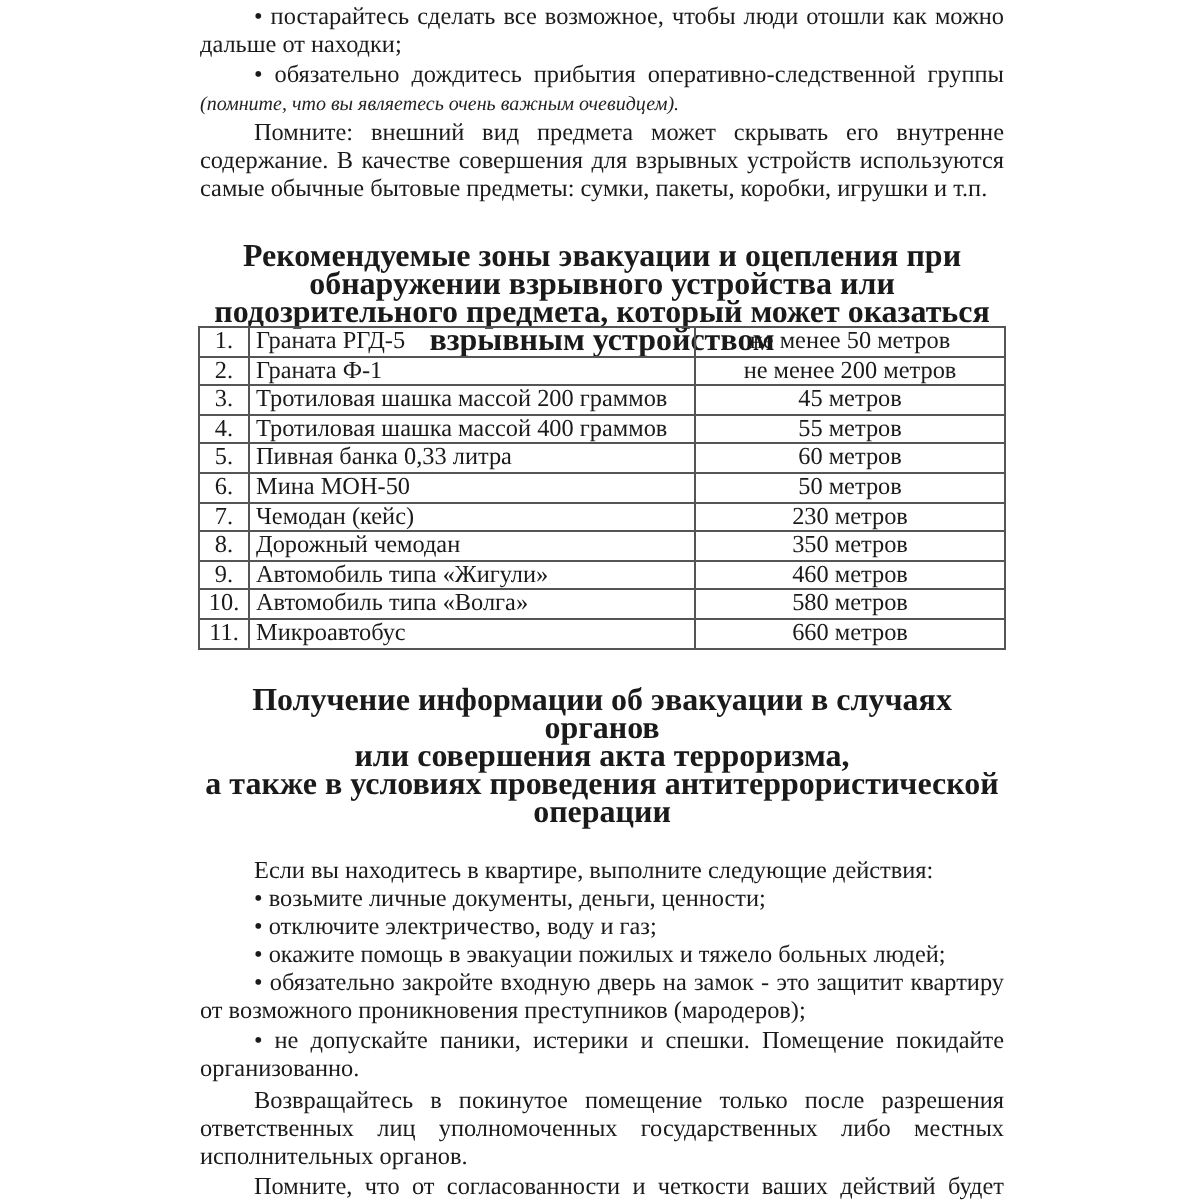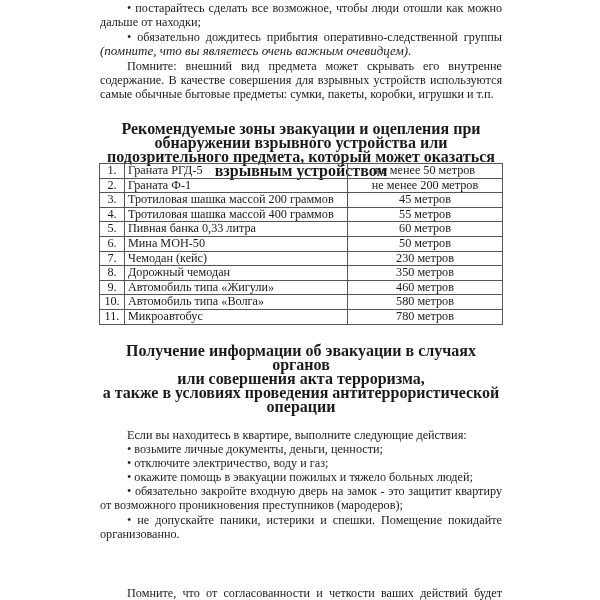--- a/index.html
+++ b/index.html
@@ -8,21 +8,21 @@
       font-family: "Liberation Serif", "DejaVu Serif", serif;
       color: #1a1a1a;
     }
     .page { position: absolute; left: 0; top: 0; width: 600px; height: 517px; }
     .p {
       position: absolute; left: 100px; width: 402px;
       font-size: 12.2px; line-height: 14.2px; text-align: justify;
       margin: 0;
     }
     .indent { text-indent: 27px; }
-    .note { font-style: italic; font-size: 13px; color: #222; }
+    .note { font-style: italic; font-size: 10px; color: #222; }
     .h {
       position: absolute; left: 100px; width: 402px;
       font-weight: bold; font-size: 16px; line-height: 14px; text-align: center;
       margin: 0;
     }
     table.zones {
       position: absolute; left: 99px; top: 163px; width: 404px;
       border-collapse: collapse;
       font-size: 12.2px;
     }
@@ -99,36 +99,37 @@
         <td class="dist">460 метров</td>
       </tr>
       <tr>
         <td class="num">10.</td>
         <td class="name">Автомобиль типа «Волга»</td>
         <td class="dist">580 метров</td>
       </tr>
       <tr>
         <td class="num">11.</td>
         <td class="name">Микроавтобус</td>
-        <td class="dist">780 метров</td>
+        <td class="dist">660 метров</td>
       </tr>
     </tbody>
   </table>
 
   <div class="h" style="top:344px;">
     <div>Получение информации об эвакуации в случаях органов</div>
     <div>или совершения акта терроризма,</div>
     <div>а также в условиях проведения антитеррористической операции</div>
   </div>
 
 
   <p class="p indent" style="top:428px;">Если вы находитесь в квартире, выполните следующие действия:</p>
 
   <p class="p indent" style="top:442px;">• возьмите личные документы, деньги, ценности;</p>
   <p class="p indent" style="top:456px;">• отключите электричество, воду и газ;</p>
   <p class="p indent" style="top:470px;">• окажите помощь в эвакуации пожилых и тяжело больных людей;</p>
   <p class="p indent" style="top:484px;">• обязательно закройте входную дверь на замок - это защитит квартиру от возможного проникновения преступников (мародеров);</p>
   <p class="p indent" style="top:513px;">• не допускайте паники, истерики и спешки. Помещение покидайте организованно.</p>
 
+  <p class="p indent" style="top:543px;">Возвращайтесь в покинутое помещение только после разрешения ответственных лиц уполномоченных государственных либо местных исполнительных органов.</p>
 
   <p class="p indent" style="top:586px;">Помните, что от согласованности и четкости ваших действий будет зависеть жизнь и здоровье многих людей.</p>
 
 </div>
 
 </body></html>

